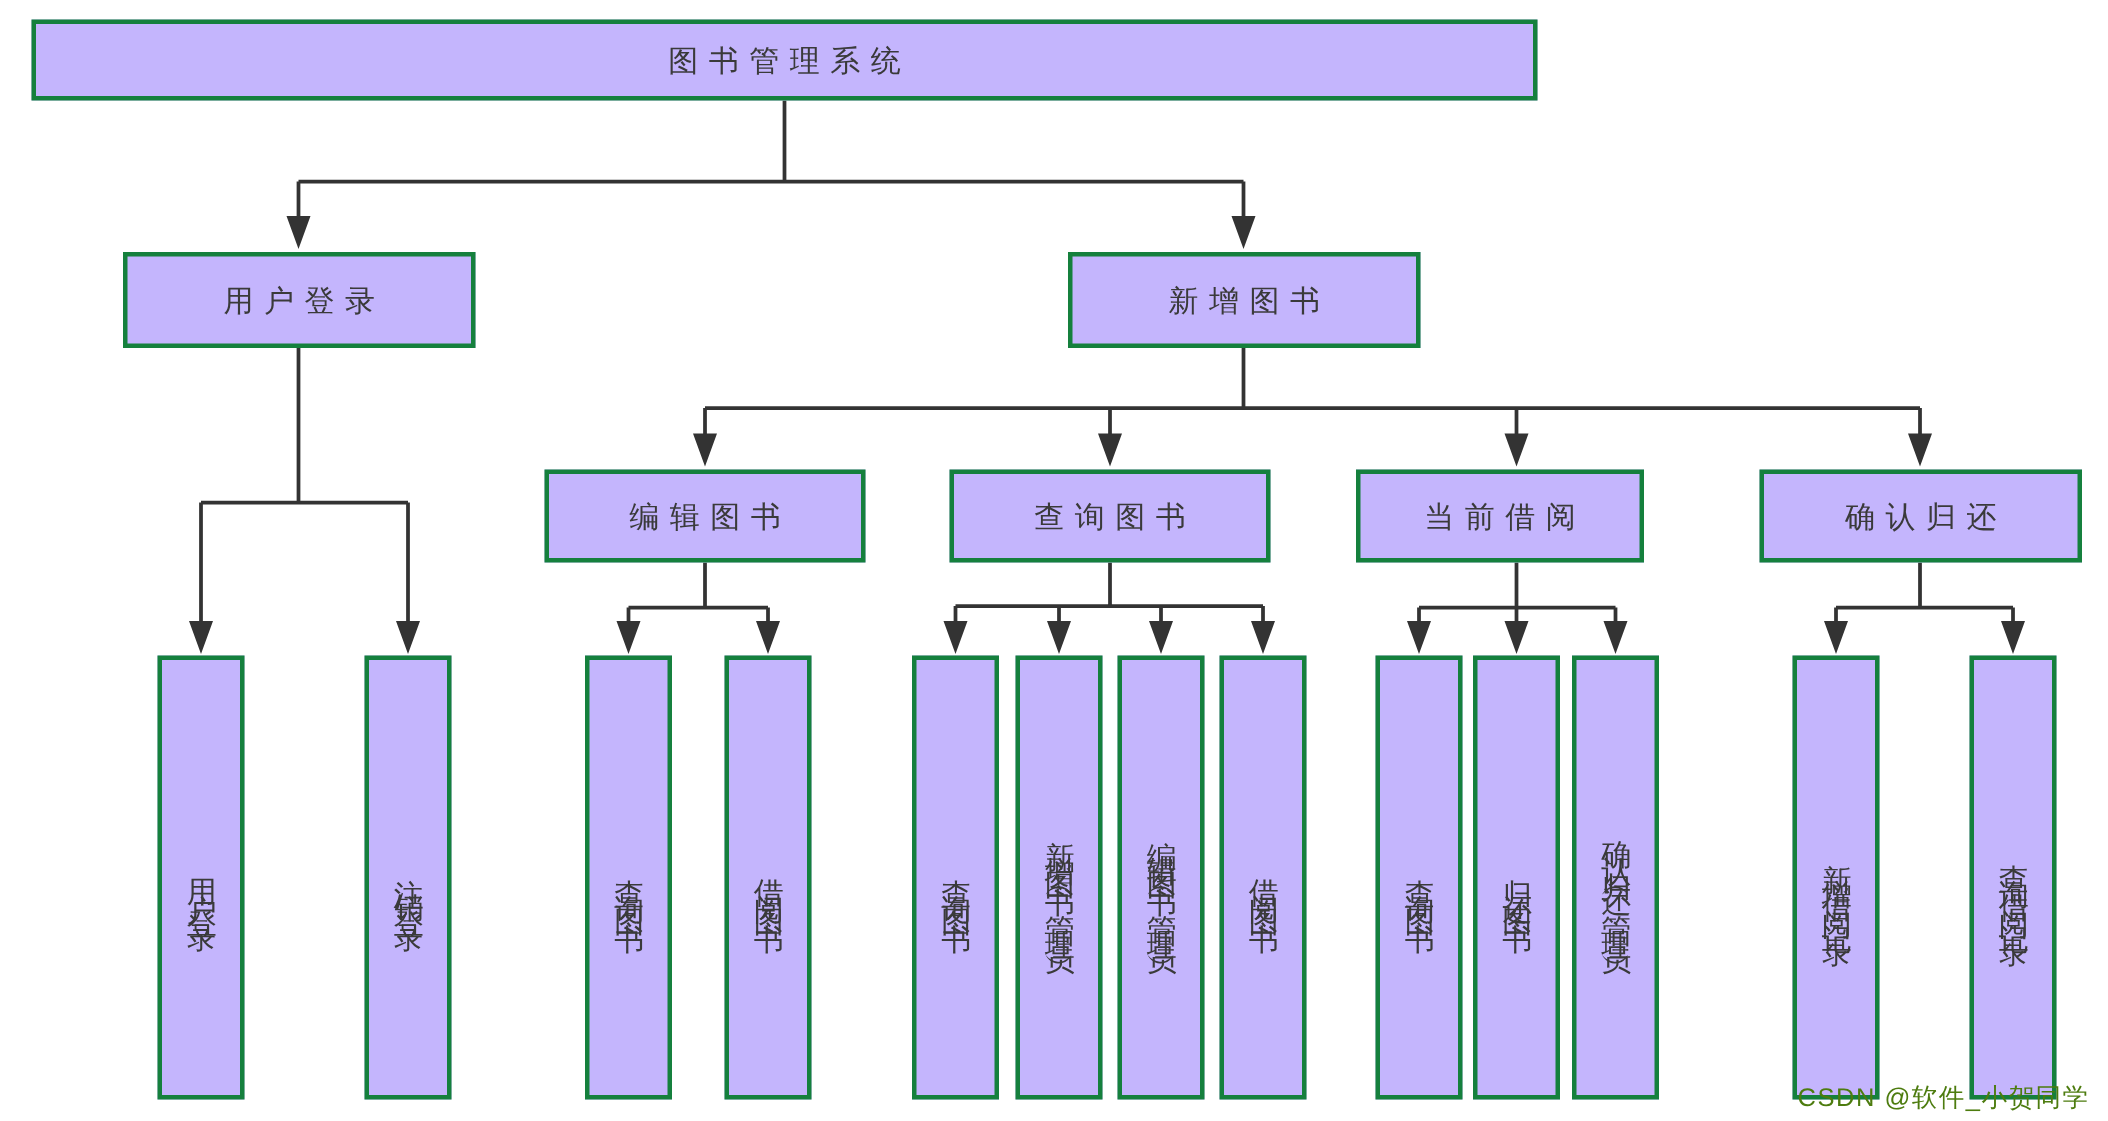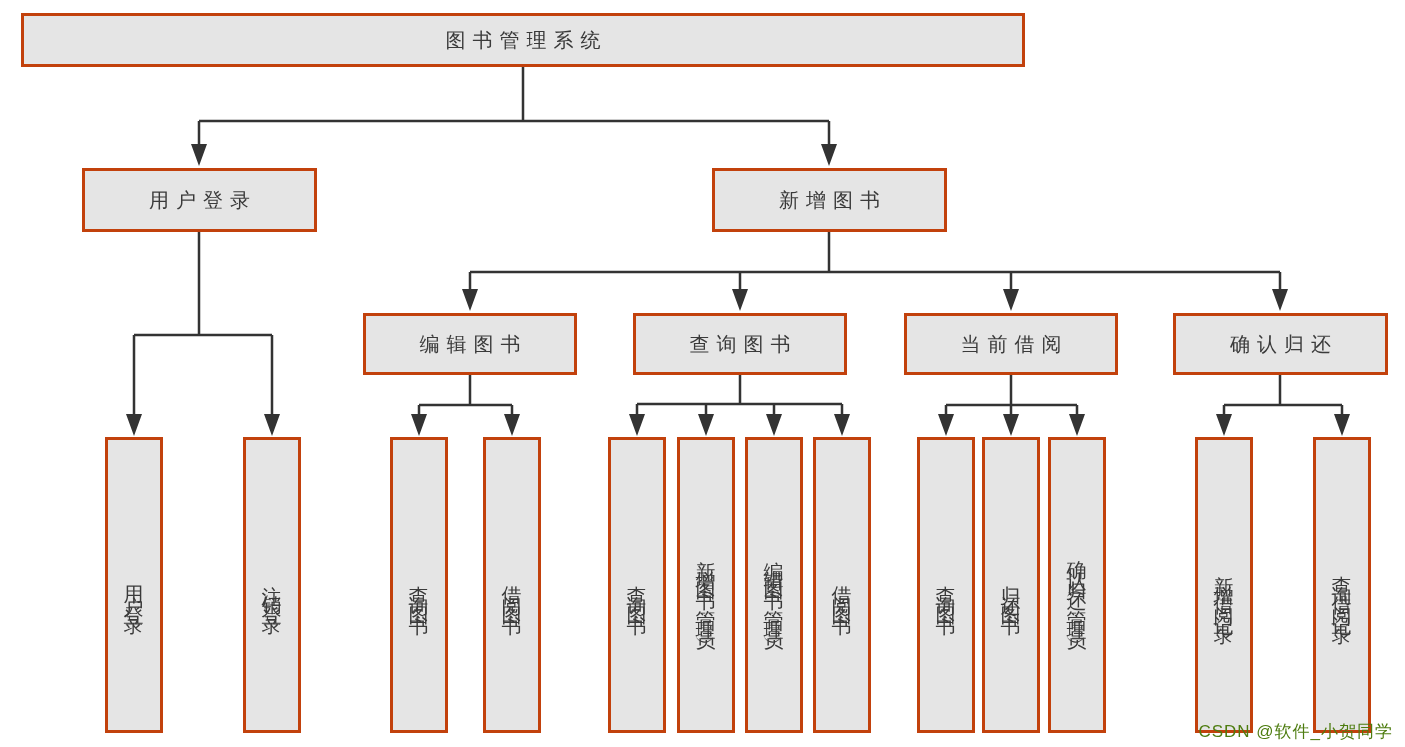--- a/index.html
+++ b/index.html
@@ -2,21 +2,21 @@
 <html><head>
 <meta charset="utf-8">
 <style>
   html,body{margin:0;padding:0;background:#fff;}
   .canvas{
     position:relative;width:1405px;height:747px;background:#ffffff;overflow:hidden;
     font-family:"Liberation Sans","DejaVu Sans",sans-serif;color:#3a3a3a;
   }
   .connectors{position:absolute;left:0;top:0;width:1405px;height:747px;}
   .box{
-    position:absolute;background:#e5e5e5;border:3px solid #c2410c;box-sizing:border-box;
+    position:absolute;background:#c4b5fd;border:3px solid #15803d;box-sizing:border-box;
     display:flex;align-items:center;justify-content:center;
   }
   .lbl{font-size:20px;letter-spacing:7px;margin-right:-7px;white-space:nowrap;}
   .v .lbl{
     writing-mode:vertical-rl;text-orientation:mixed;
     font-size:20px;letter-spacing:10px;margin-right:0;margin-bottom:-10px;
     white-space:normal;line-height:1;
   }
   .watermark{
     position:absolute;right:12px;bottom:4px;font-size:17px;letter-spacing:1px;
@@ -60,21 +60,21 @@
   <div class="box" style="left:712px;top:168px;width:235px;height:64px;">
     <span class="lbl">新增图书</span>
   </div>
 
   <div class="box" style="left:363px;top:313px;width:214px;height:62px;">
     <span class="lbl">编辑图书</span>
   </div>
   <div class="box" style="left:633px;top:313px;width:214px;height:62px;">
     <span class="lbl">查询图书</span>
   </div>
-  <div class="box" style="left:904px;top:313px;width:214px;height:62px;">
+  <div class="box" style="left:904px;top:313px;width:192px;height:62px;">
     <span class="lbl">当前借阅</span>
   </div>
   <div class="box" style="left:1173px;top:313px;width:215px;height:62px;">
     <span class="lbl">确认归还</span>
   </div>
 
   <div class="box v" style="left:105px;top:437px;width:58px;height:296px;">
     <span class="lbl">用户登录</span>
   </div>
   <div class="box v" style="left:243px;top:437px;width:58px;height:296px;">

